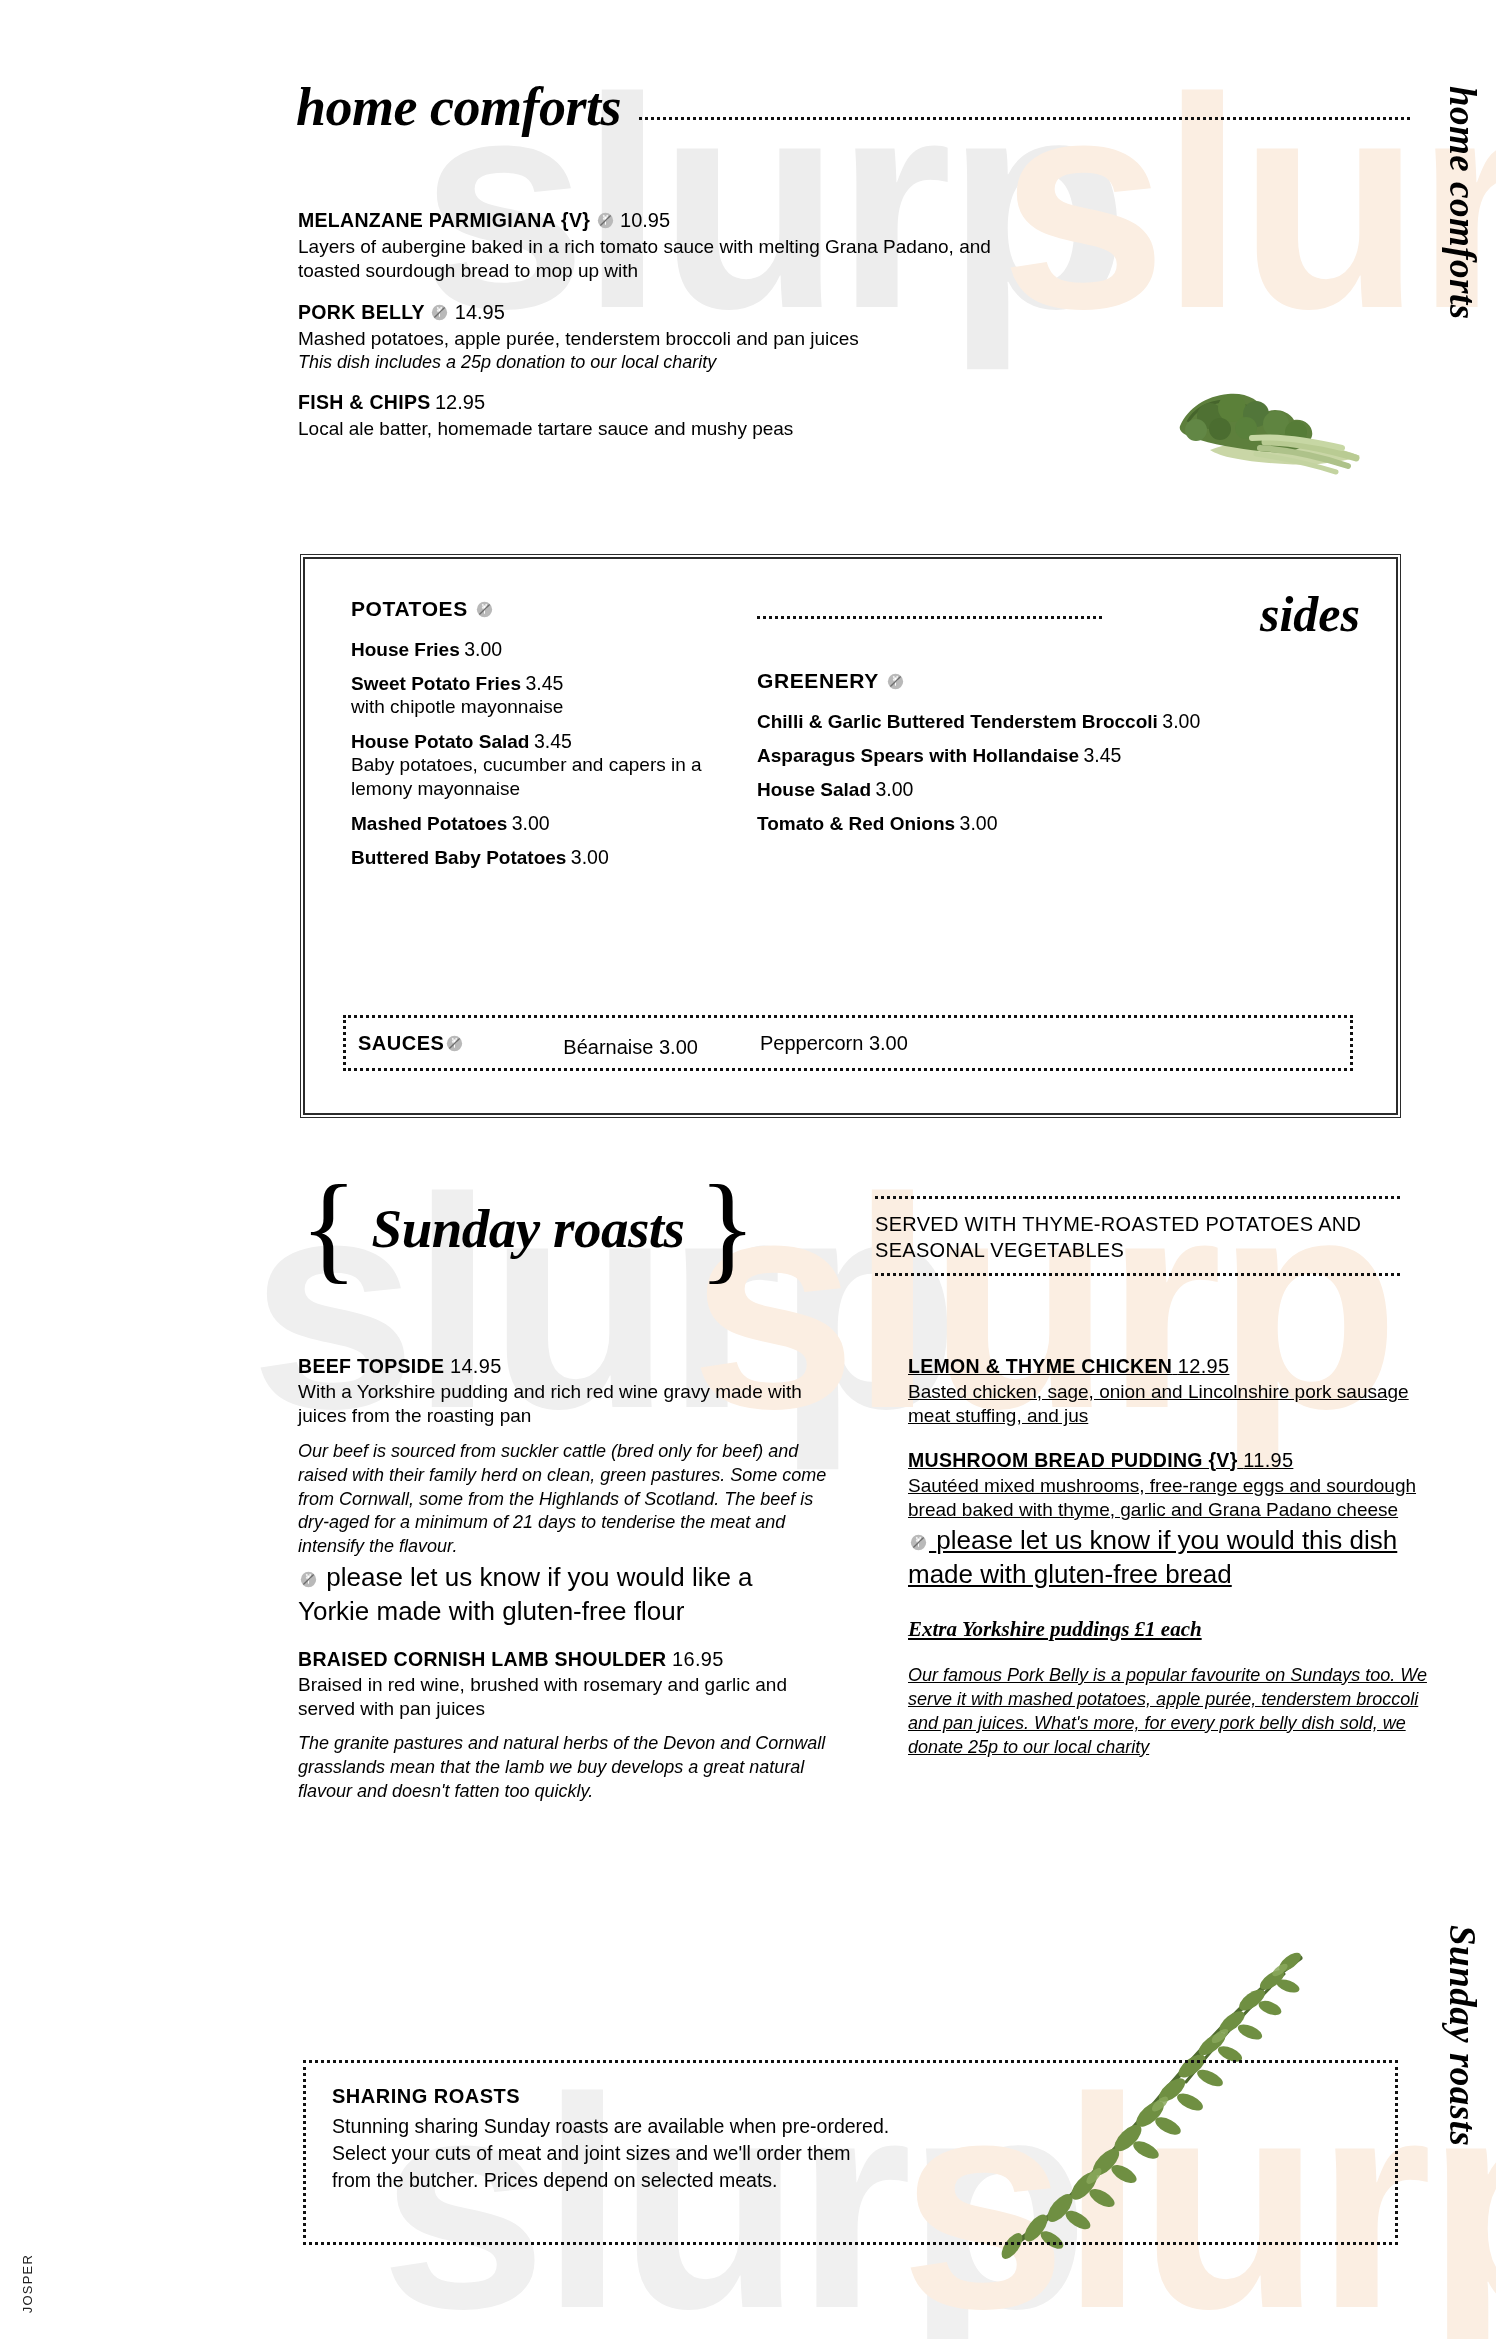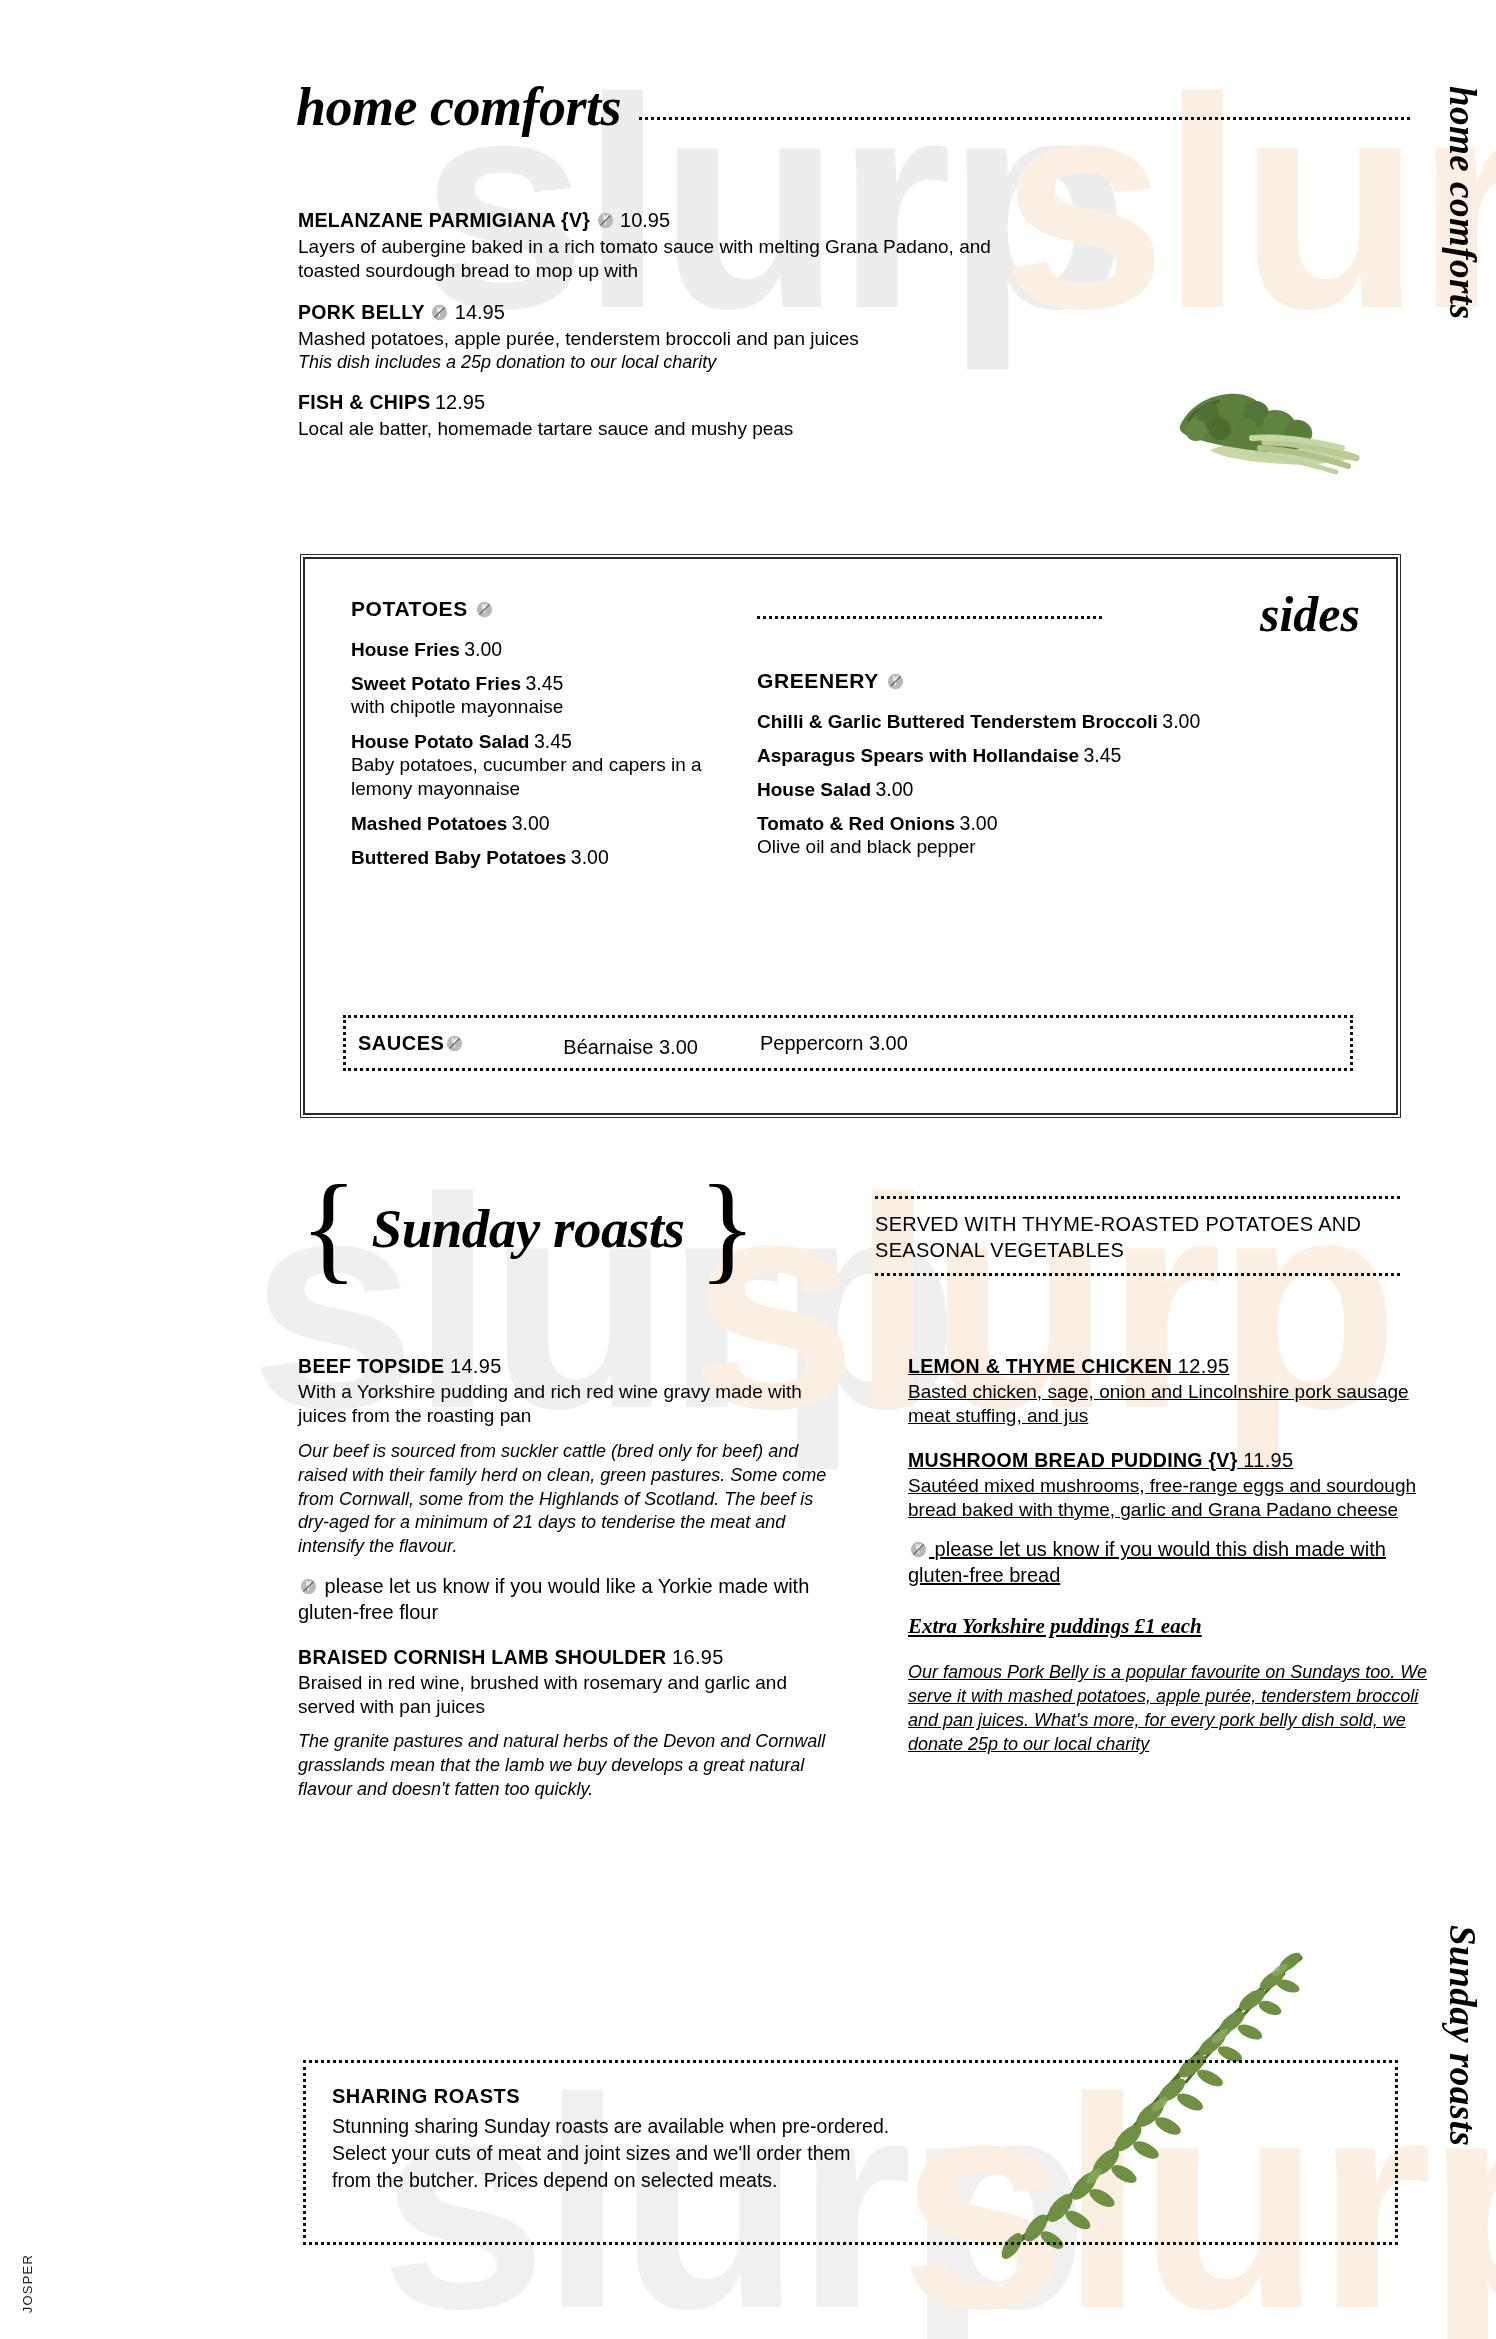--- a/index.html
+++ b/index.html
@@ -181,21 +181,21 @@
   .served .txt {
     font-size: 20px; line-height: 1.3; letter-spacing: 0.3px;
     padding: 12px 0 10px 0;
   }
 
   .roast-col-l { position: absolute; left: 298px; top: 1355px; width: 530px; }
   .roast-col-r { position: absolute; left: 908px; top: 1355px; width: 525px; text-decoration: underline; }
   .r-block { margin-bottom: 20px; }
   .r-block .hd { font-weight: 700; font-size: 19.5px; letter-spacing: 0.3px; margin-bottom: 2px; }
   .r-note { font-size: 18px; font-style: italic; line-height: 1.33; margin-top: 11px; }
-  .r-gf { font-size: 20px; line-height: 1.28; margin-top: 15px; }
+  .r-gf { font-size: 26px; line-height: 1.28; margin-top: 2px; }
   .extra-yp {
     font-family: "Liberation Serif", serif;
     font-style: italic; font-weight: 700;
     font-size: 21px; margin: 26px 0 22px 0;
   }
 
   
   .sharing {
     position: absolute; left: 303px; top: 2060px;
     width: 1095px; height: 185px;
@@ -356,21 +356,20 @@
         <span class="nm">Asparagus Spears with Hollandaise</span>
         <span class="pr">3.45</span>
       </div>
       <div class="side-item">
         <span class="nm">House Salad</span>
         <span class="pr">3.00</span>
       </div>
       <div class="side-item">
         <span class="nm">Tomato &amp; Red Onions</span>
         <span class="pr">3.00</span>
-        <div class="sub">Olive oil and black pepper</div>
       </div>
     </div>
 
     <div class="sauces">
       <span class="lbl">SAUCES</span>
       <span class="gf">
         <svg viewBox="0 0 20 20" width="17" height="17">
           <circle cx="10" cy="10" r="9" fill="#b9b9b9"></circle>
           <path d="M10 14.5 L10 6.5 M10 7.5 C8 6.5 7.5 5 7.5 4 C9 4.2 10 5.5 10 7.5 M10 7.5 C12 6.5 12.5 5 12.5 4 C11 4.2 10 5.5 10 7.5 M10 10.5 C8 9.5 7.5 8 7.5 7 C9 7.2 10 8.5 10 10.5 M10 10.5 C12 9.5 12.5 8 12.5 7 C11 7.2 10 8.5 10 10.5" stroke="#fff" stroke-width="1.1" fill="none" stroke-linecap="round"></path>
           <line x1="4" y1="16" x2="16" y2="4" stroke="#6d6d6d" stroke-width="1.6"></line>

